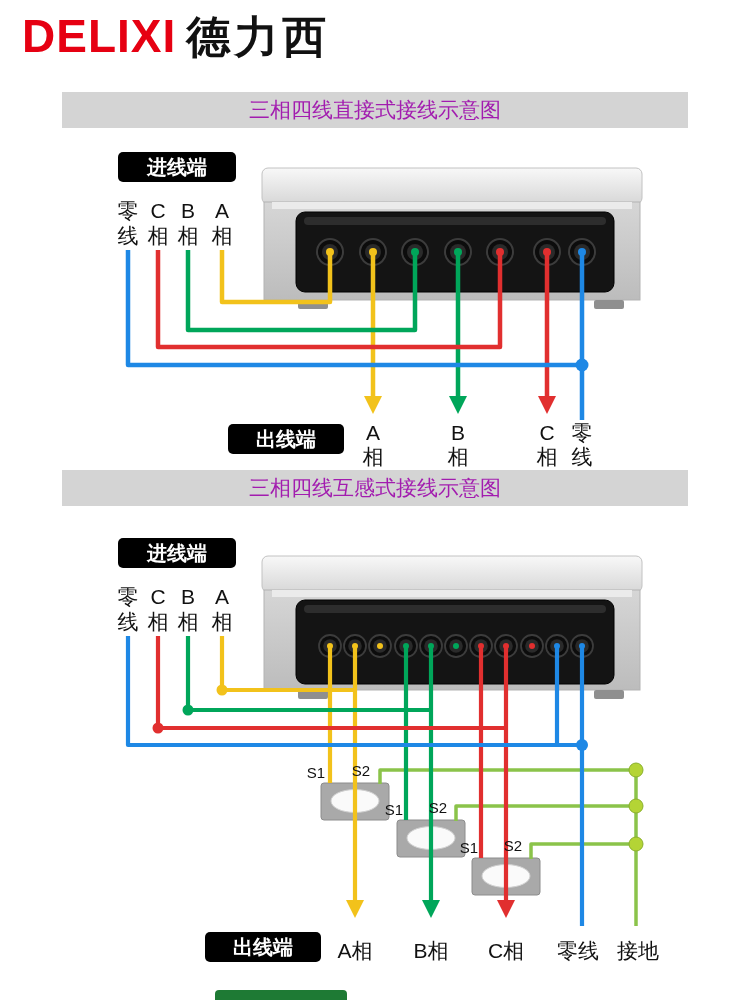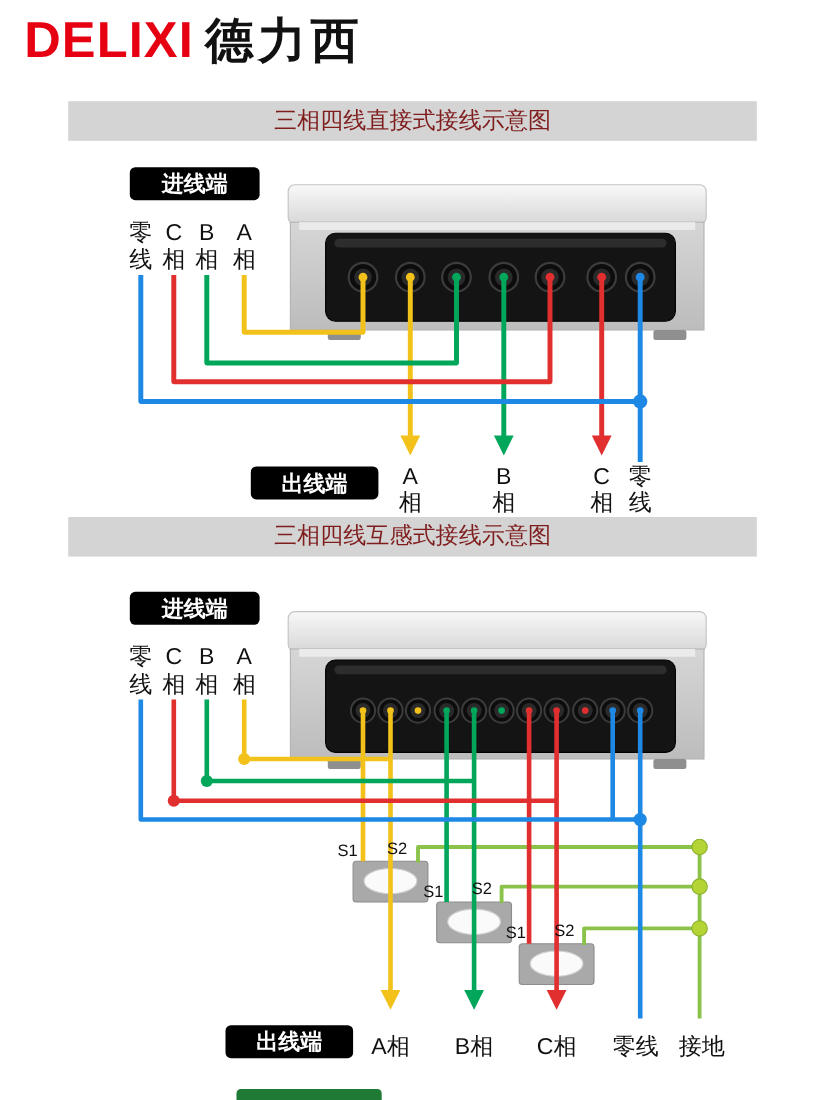--- a/index.html
+++ b/index.html
@@ -2,21 +2,21 @@
 <html><head>
 <meta charset="utf-8">
 <style>
   html,body{margin:0;padding:0;background:#fff;}
   .page{position:relative;width:727px;height:1000px;background:#fff;overflow:hidden;
         font-family:"Liberation Sans","DejaVu Sans",sans-serif;}
   .logo{position:absolute;left:22px;top:8px;white-space:nowrap;}
   .logo-en{font-size:46px;font-weight:800;color:#e60012;letter-spacing:1px;}
   .logo-cn{font-size:44px;font-weight:700;color:#111;margin-left:10px;letter-spacing:4px;}
   .section-title{position:absolute;left:62px;width:626px;height:36px;background:#d4d4d4;
-        color:#7f1d1d;font-size:21px;line-height:36px;text-align:center;}
+        color:#a21caf;font-size:21px;line-height:36px;text-align:center;}
   svg{position:absolute;left:0;font-family:"Liberation Sans","DejaVu Sans",sans-serif;}
   .t21{font-size:21px;fill:#111;text-anchor:middle;}
   .t15{font-size:15px;fill:#111;text-anchor:middle;}
   .tbox{font-size:20px;fill:#fff;font-weight:bold;text-anchor:middle;}
   .wire{fill:none;stroke-linejoin:round;}
 </style>
 </head>
 <body>
 
 <div class="page">

